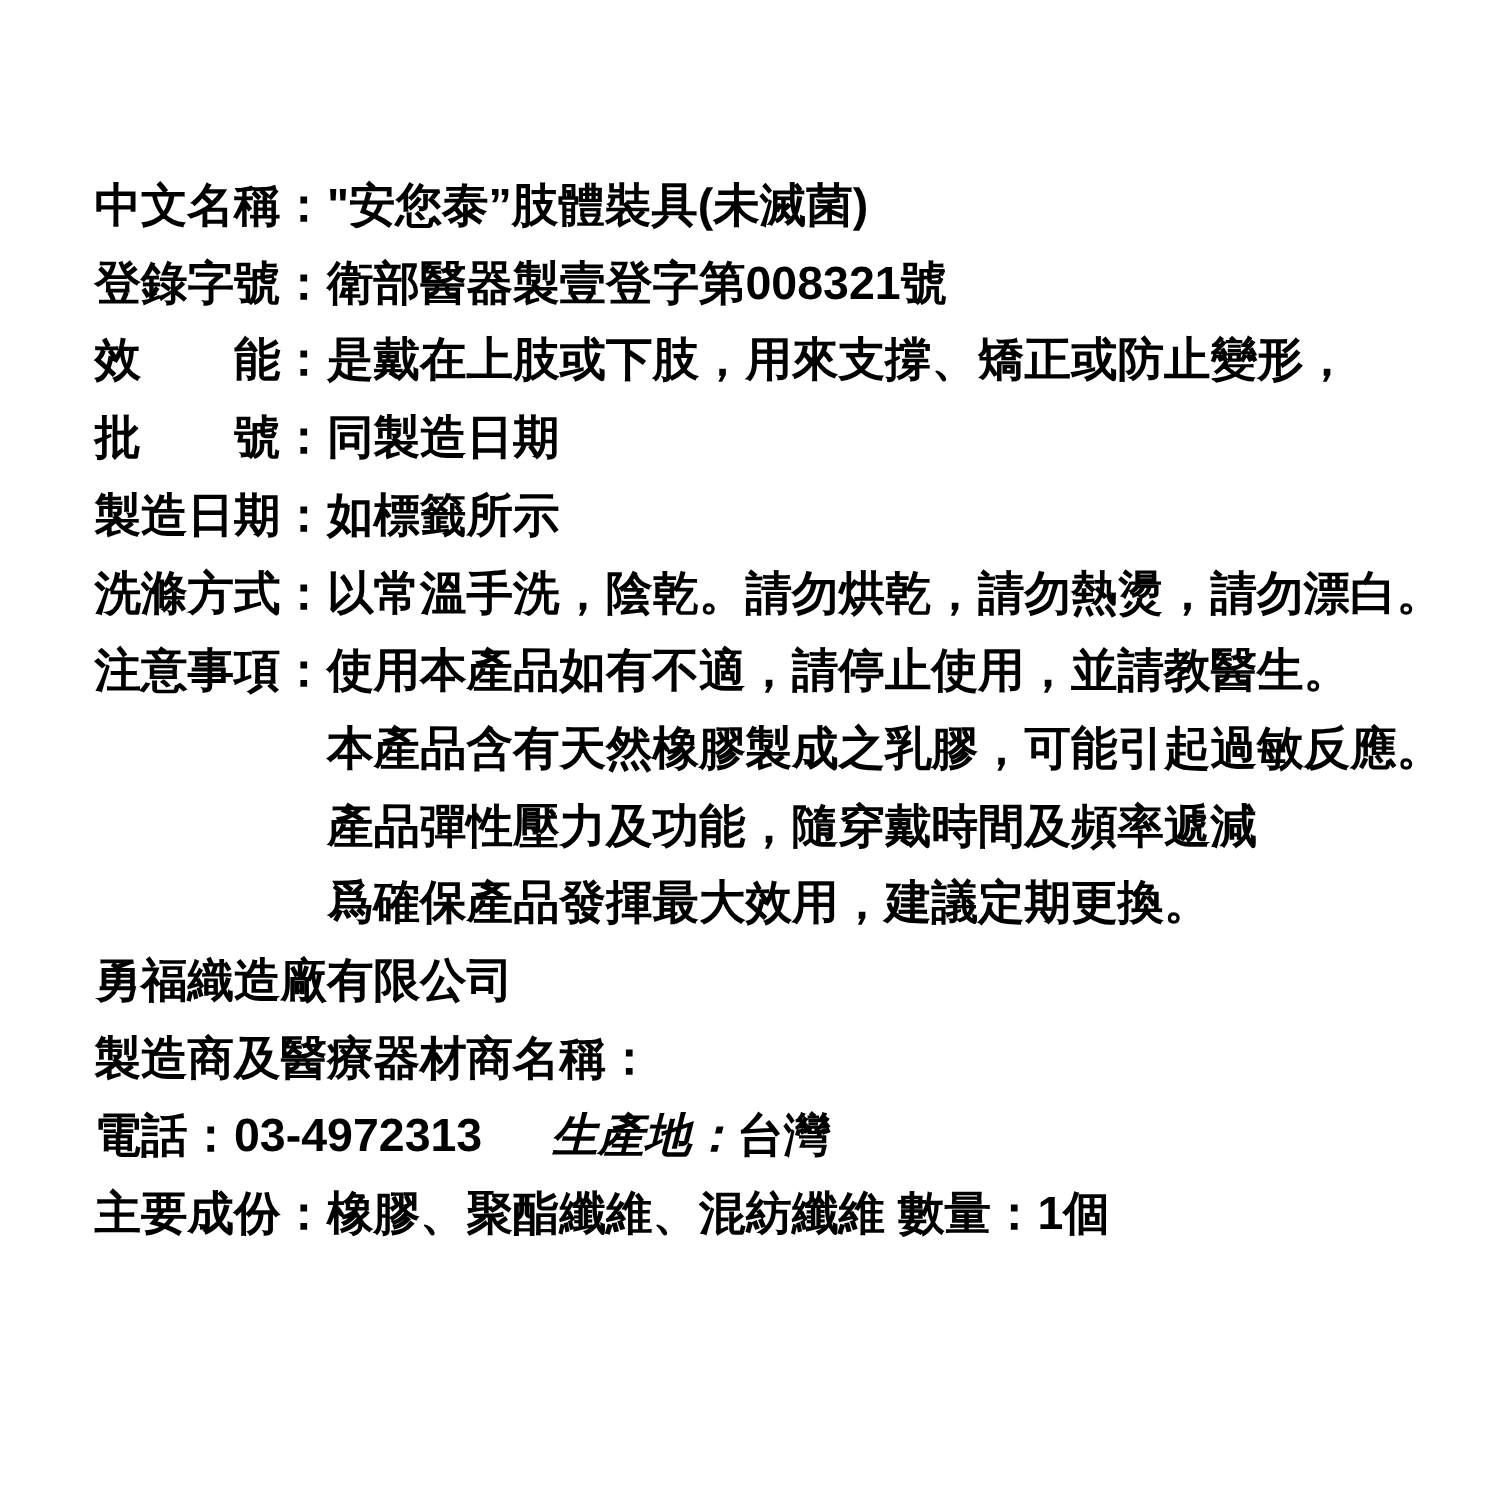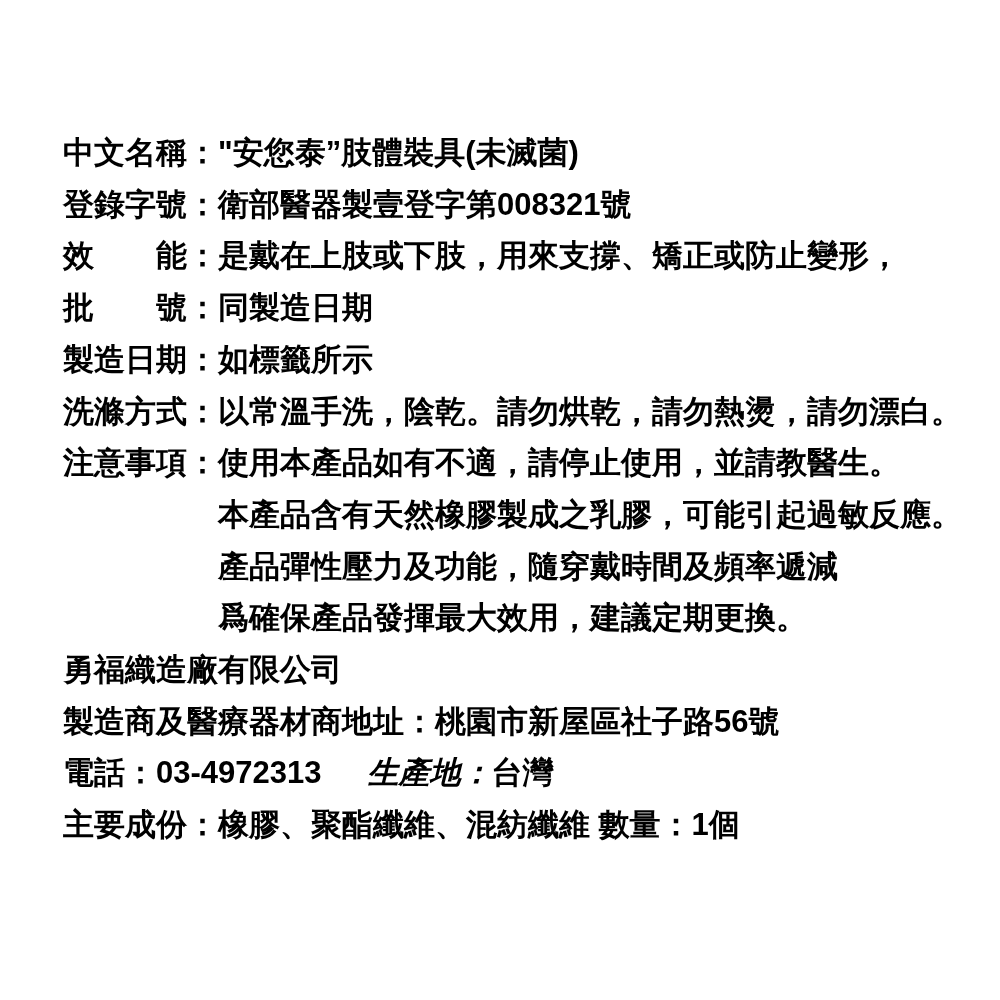--- a/index.html
+++ b/index.html
@@ -15,21 +15,20 @@
     font-weight: 700;
     overflow: hidden;
   }
   .doc {
     box-sizing: border-box;
     width: 1000px;
     height: 940px;
     padding: 111px 20px 0 63px;
     font-size: 31px;
     line-height: 51.7px;
-    margin-top: 16px;
   }
   .row {
     display: flex;
     align-items: flex-start;
   }
   .lbl {
     flex: 0 0 auto;
     white-space: pre;
   }
   .val {
@@ -101,24 +100,21 @@
     </div>
   </div>
 
   <div class="row">
     <div class="val">
       <div class="ln">勇福織造廠有限公司</div>
     </div>
   </div>
 
   <div class="row">
-    <span class="lbl">製造商及醫療器材商地址：</span>
-    <div class="val">
-      <div class="ln">桃園市新屋區社子路56號</div>
-    </div>
+    <span class="lbl">製造商及醫療器材商名稱：</span>
   </div>
 
   <div class="row">
     <span class="lbl">電話：</span>
     <span class="val ln">03-4972313</span>
     <span class="lbl seg2">生產地：</span>
     <span class="val ln">台灣</span>
   </div>
 
   <div class="row">

